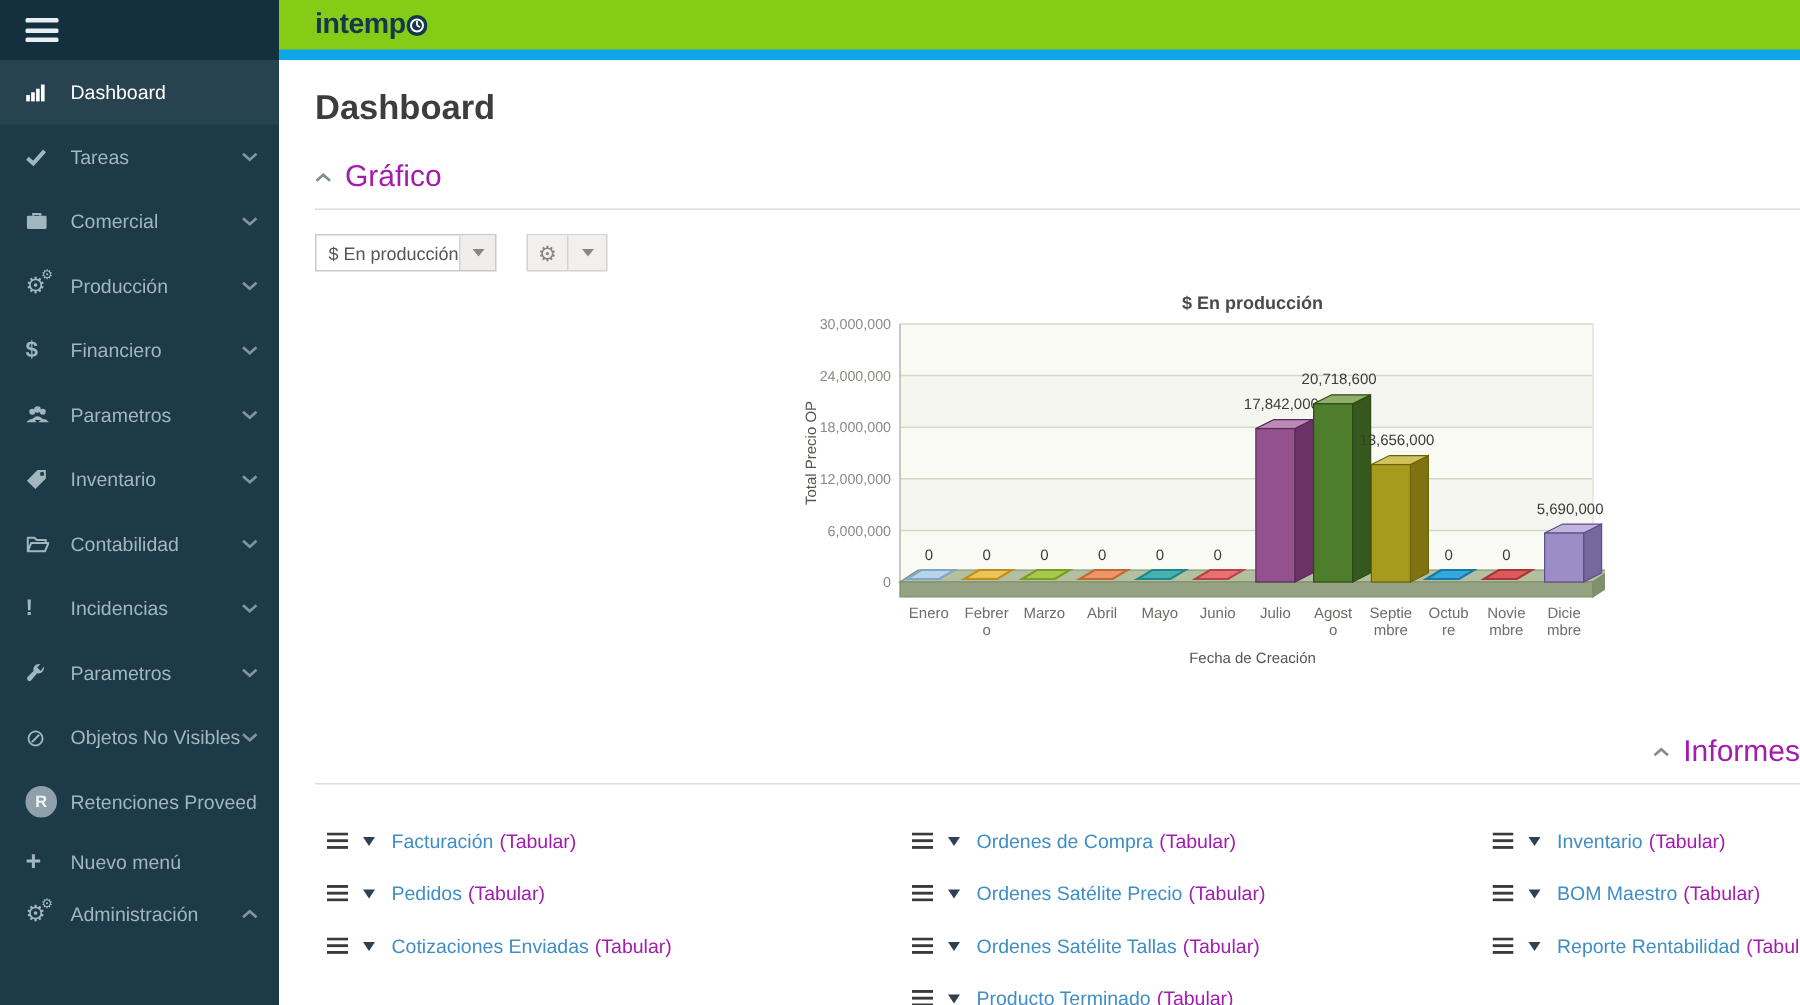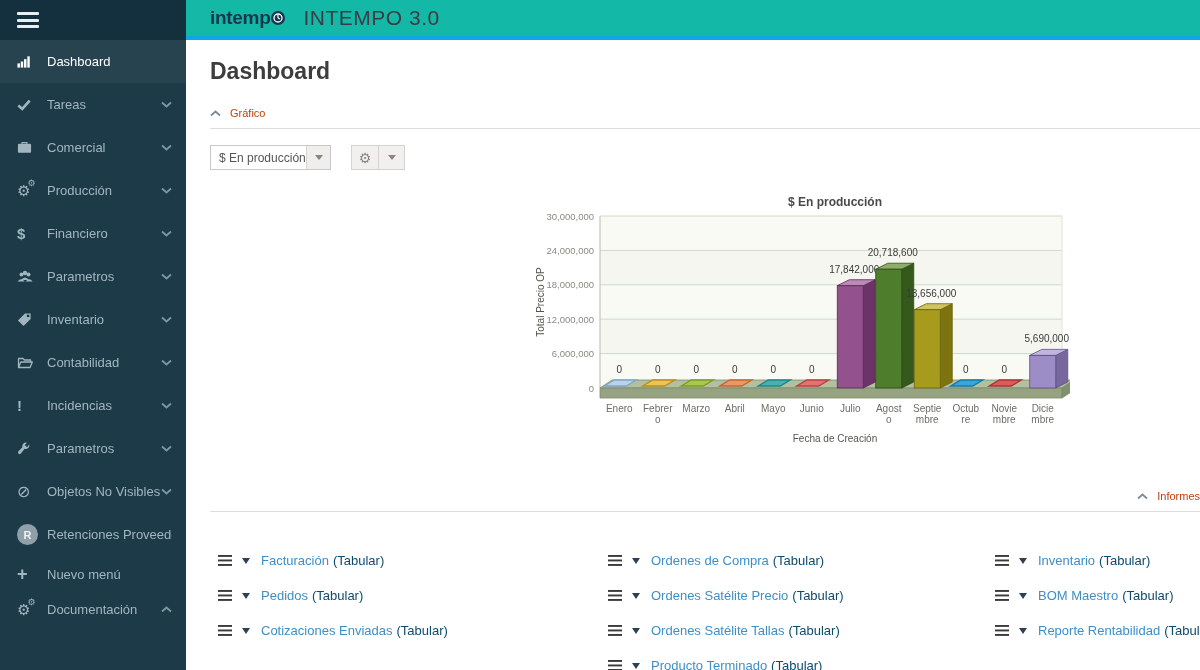--- a/index.html
+++ b/index.html
@@ -20,33 +20,33 @@
   .s-icon { width:30px; flex:0 0 30px; display:inline-flex; align-items:center; color:inherit; font-size:15px; }
   .s-label { flex:1 1 auto; white-space:nowrap; overflow:hidden; }
   .s-chev { color:#7f95a2; display:inline-flex; }
   .glyph-b { font-weight:700; }
   .gear-duo { position:relative; display:inline-block; font-size:15px; line-height:1; }
   .gear-duo .mini { position:absolute; font-size:9px; right:-5px; top:-4px; }
   .r-badge { display:inline-flex; width:21px; height:21px; border-radius:50%; background:#8fa0ab;
              color:#eef3f6; font-size:11px; font-weight:700; align-items:center; justify-content:center; }
 
   
-  .header { position:absolute; left:186px; right:0; top:0; height:40px; background:#14b8a6;
-            border-bottom:4px solid #0ea5e9; display:flex; align-items:center; padding-left:24px; }
+  .header { position:absolute; left:186px; right:0; top:0; height:40px; background:#84cc16;
+            border-bottom:7px solid #0ea5e9; display:flex; align-items:center; padding-left:24px; }
   .logo { display:flex; align-items:center; cursor:pointer; }
   .logo-text { font-size:19px; font-weight:800; color:#16374e; letter-spacing:-0.3px; }
   .logo-o { margin-left:1px; display:inline-flex; }
   .app-title { margin-left:18px; font-size:21px; color:#3a3e44; letter-spacing:0.5px; }
 
   
   .main { position:absolute; left:186px; right:0; top:40px; bottom:0; background:#fff; padding:18px 24px 0 24px; }
   .page-title { font-size:23px; font-weight:700; color:#3d3d3d; }
   .section-header { display:flex; align-items:center; gap:9px; margin-top:22px; cursor:pointer; }
   .section-header .caret { display:inline-flex; color:#7e8c96; }
-  .section-title { font-size:11px; color:#c2410c; }
+  .section-title { font-size:20px; color:#a21caf; }
   .rule { border:none; border-top:1px solid #ddddde; margin:9px -24px 0 0; }
 
   .controls { display:flex; align-items:center; margin-top:16px; }
   .select-box { display:flex; width:121px; height:25px; border:1px solid #c9c9c9; background:#fff; cursor:pointer; }
   .select-value { flex:1; font-size:12px; color:#555; padding:5px 4px 0 8px; white-space:nowrap; overflow:hidden; }
   .select-arrow { width:24px; background:#efeeec; border-left:1px solid #d8d5d1; display:flex; align-items:center; justify-content:center; }
   .btn-group { display:flex; margin-left:20px; border:1px solid #d6d2ce; height:25px; }
   .btn-seg { width:26px; display:flex; align-items:center; justify-content:center; background:#f2f0ee; cursor:pointer; }
   .btn-seg + .btn-seg { border-left:1px solid #d6d2ce; }
   .btn-seg .g { color:#8a8580; font-size:14px; line-height:1; }
@@ -62,21 +62,21 @@
 
   
   .informes-abs { position:absolute; left:210px; right:0; top:490px; }
   .reports { position:absolute; left:0; top:52px; right:0; height:160px; }
   .rep-col { position:absolute; top:1px; }
   .rep-row { height:35px; display:flex; align-items:center; }
   .rep-menu { display:inline-flex; margin-right:10px; cursor:pointer; }
   .rep-caret { width:0; height:0; border-left:4.5px solid transparent; border-right:4.5px solid transparent;
                border-top:6px solid #2e4154; margin-right:11px; cursor:pointer; }
   .rep-link { color:#3f8ec5; font-size:13px; text-decoration:none; cursor:pointer; white-space:nowrap; }
-  .rep-type { color:#0c4a6e; font-size:13px; margin-left:4px; white-space:nowrap;text-align:right; }
+  .rep-type { color:#a21caf; font-size:13px; margin-left:4px; white-space:nowrap;text-align:right; }
 </style>
 </head>
 <body>
 
 <div class="sidebar">
   <div class="sb-top">
     <span class="sb-burger">
         <span></span>
         <span></span>
         <span></span>
@@ -236,21 +236,21 @@
       <div class="s-item">
         <span class="s-icon">
           <span class="glyph-b" style="font-size:18px;">+</span>
         </span>
         <span class="s-label">Nuevo menú</span>
       </div>
       <div class="s-item">
         <span class="s-icon">
           <span class="gear-duo">⚙<span class="mini">⚙</span></span>
         </span>
-        <span class="s-label">Documentación</span>
+        <span class="s-label">Administración</span>
         <span class="s-chev">
           <svg width="11" height="7" viewBox="0 0 11 7">
             <path d="M1 5.5 L5.5 1.5 L10 5.5" stroke="currentColor" stroke-width="1.8" fill="none"></path>
           </svg>
         </span>
       </div>
     </div>
 </div>
 
 <div class="header">
@@ -258,21 +258,20 @@
     <span class="logo-text">intemp</span>
     <span class="logo-o">
       <svg width="14" height="14" viewBox="0 0 14 14">
           <circle cx="7" cy="7" r="7" fill="#14374e"></circle>
           <circle cx="7" cy="7" r="4" fill="none" stroke="#fff" stroke-width="1.3"></circle>
           <line x1="7" y1="7" x2="7" y2="4" stroke="#fff" stroke-width="1.2"></line>
           <line x1="7" y1="7" x2="9" y2="8" stroke="#fff" stroke-width="1.2"></line>
         </svg>
     </span>
   </span>
-  <span class="app-title">INTEMPO 3.0</span>
 </div>
 
 <div class="main">
   <div class="page-title">Dashboard</div>
 
   <div class="section-header">
     <span class="caret">
       <svg width="11" height="7" viewBox="0 0 11 7">
           <path d="M1 5.5 L5.5 1.5 L10 5.5" stroke="currentColor" stroke-width="1.8" fill="none"></path>
         </svg>

